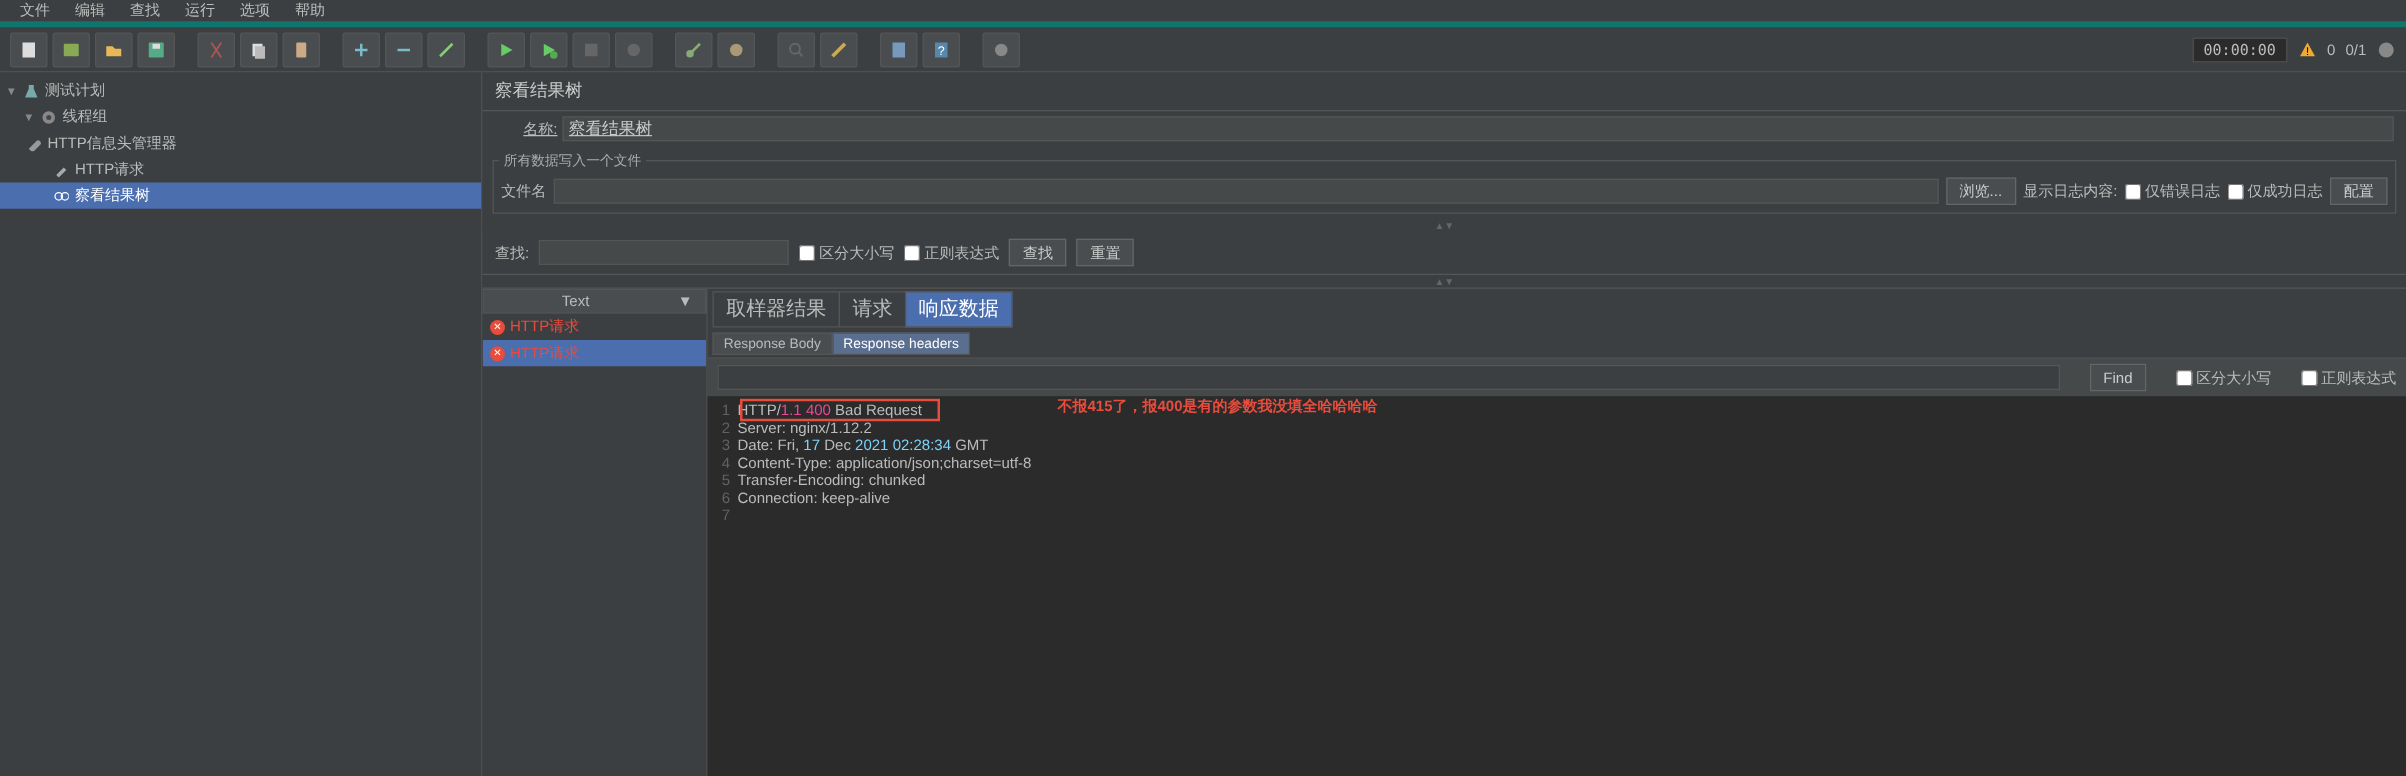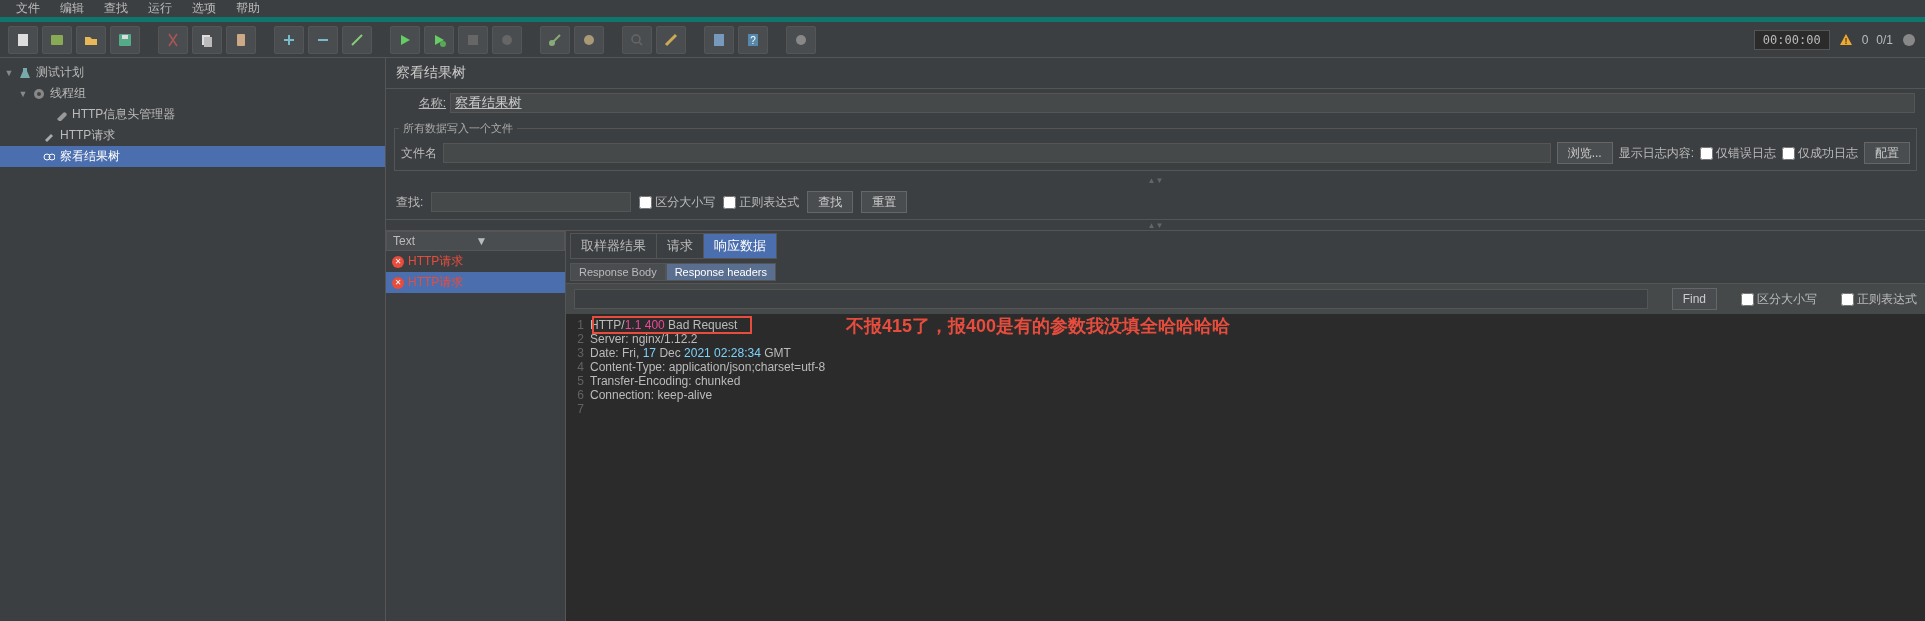--- a/index.html
+++ b/index.html
@@ -26,42 +26,42 @@
 .fieldset-legend { font-size: 11px; color: #aaa; padding: 0 4px; }
 .file-row { display: flex; align-items: center; gap: 6px; padding: 2px; }
 .file-row input[type=text] { flex: 1; background: #45494a; border: 1px solid #555; color: #ccc; padding: 2px 4px; height: 20px; }
 .btn { background: #4a4d4f; border: 1px solid #666; color: #ccc; padding: 2px 10px; cursor: pointer; height: 22px; font-size: 12px; }
 .chk { display: flex; align-items: center; gap: 3px; }
 .chk input { accent-color: #555; }
 .collapse-handle { height: 10px; background: #3c3f41; display:flex; justify-content:center; align-items:center; font-size:8px; color:#666; cursor:pointer; }
 .search-row { display: flex; align-items: center; padding: 6px 10px; gap: 8px; border-bottom: 1px solid #555; }
 .search-row input[type=text] { width: 200px; background: #45494a; border: 1px solid #555; color: #ccc; padding: 2px 4px; height: 20px; }
 .results-area { flex:1; display:flex; border-top:1px solid #555; overflow:hidden; }
-.sampler-list { width: 180px; border-right: 1px solid #555; display:flex; flex-direction:column; }
+.sampler-list { width: 180px; border-right: 1px solid #555; display:flex; flex-direction:column;text-align:right; }
 .sampler-header { display:flex; align-items:center; background:#4a4d4f; border:1px solid #555; padding:2px 6px; }
 .sampler-header span { flex:1; }
 .sampler-arrow { cursor:pointer; padding:0 4px; }
 .sampler-items { flex:1; background:#3c3f41; overflow:auto; }
 .sampler-item { display:flex; align-items:center; gap:4px; padding:2px 6px; cursor:pointer; color:#e74c3c; }
 .sampler-item.selected { background:#4b6eaf; }
 .err-icon { width:12px; height:12px; background:#e74c3c; border-radius:50%; display:flex; align-items:center; justify-content:center; color:#fff; font-size:8px; }
 .detail { flex:1; display:flex; flex-direction:column; }
 .tabs { display:flex; gap:0; padding:2px 4px; }
-.tab { padding:3px 10px; background:#3c3f41; border:1px solid #555; cursor:pointer; margin-right:-1px; font-size:13px; }
+.tab { padding:3px 10px; background:#3c3f41; border:1px solid #555; cursor:pointer; margin-right:-1px; font-size:16px; }
 .tab.active { background:#4b6eaf; color:#fff; }
 .subtabs { display:flex; gap:0; padding:2px 4px; border-bottom:1px solid #555; }
 .subtab { padding:2px 8px; background:#4a4d4f; border:1px solid #555; cursor:pointer; font-size:11px; }
 .subtab.active { background:#5a6e8f; color:#fff; }
 .find-row { display:flex; justify-content:flex-end; align-items:center; gap:24px; padding:4px 8px; background:#45494a; }
 .code-area { flex:1; background:#2b2b2b; font-family: Consolas, monospace; font-size:12px; padding:4px; overflow:auto; position:relative; }
 .code-line { display:flex; }
 .gutter { width:20px; text-align:right; color:#606366; padding-right:6px; user-select:none; }
 .code-text { white-space:pre; }
 .hl-red-box { border:2px solid #e74c3c; position:absolute; left:26px; top:2px; width:160px; height:18px; pointer-events:none; }
-.annotation { position:absolute; color:#e74c3c; font-size:18px; font-weight:bold; }
+.annotation { position:absolute; color:#e74c3c; font-size:12px; font-weight:bold; }
 .num400 { color:#ec4899; }
 .date { color:#7dd3fc;text-align:center; }
 svg { display:block; }
 </style>
 </head>
 <body>
 
 <div class="menubar">
   <span>文件</span>
   <span>编辑</span>
@@ -224,21 +224,21 @@
     <div class="tree-item" style="padding-left:18px">
       <span class="tree-toggle">▼</span>
       <span class="tree-icon">
           <svg width="12" height="12">
             <circle cx="6" cy="6" r="5" fill="#888"></circle>
             <circle cx="6" cy="6" r="2" fill="#444"></circle>
           </svg>
         </span>
       <span>线程组</span>
     </div>
-    <div class="tree-item" style="padding-left:54px">
+    <div class="tree-item" style="padding-left:20px">
       <span class="tree-icon">
           <svg width="12" height="12">
             <path d="M2 10l6-6a2 2 0 113 3l-6 6z" fill="#999"></path>
           </svg>
         </span>
       <span>HTTP信息头管理器</span>
     </div>
     <div class="tree-item" style="padding-left:42px">
       <span class="tree-icon">
           <svg width="12" height="12">

